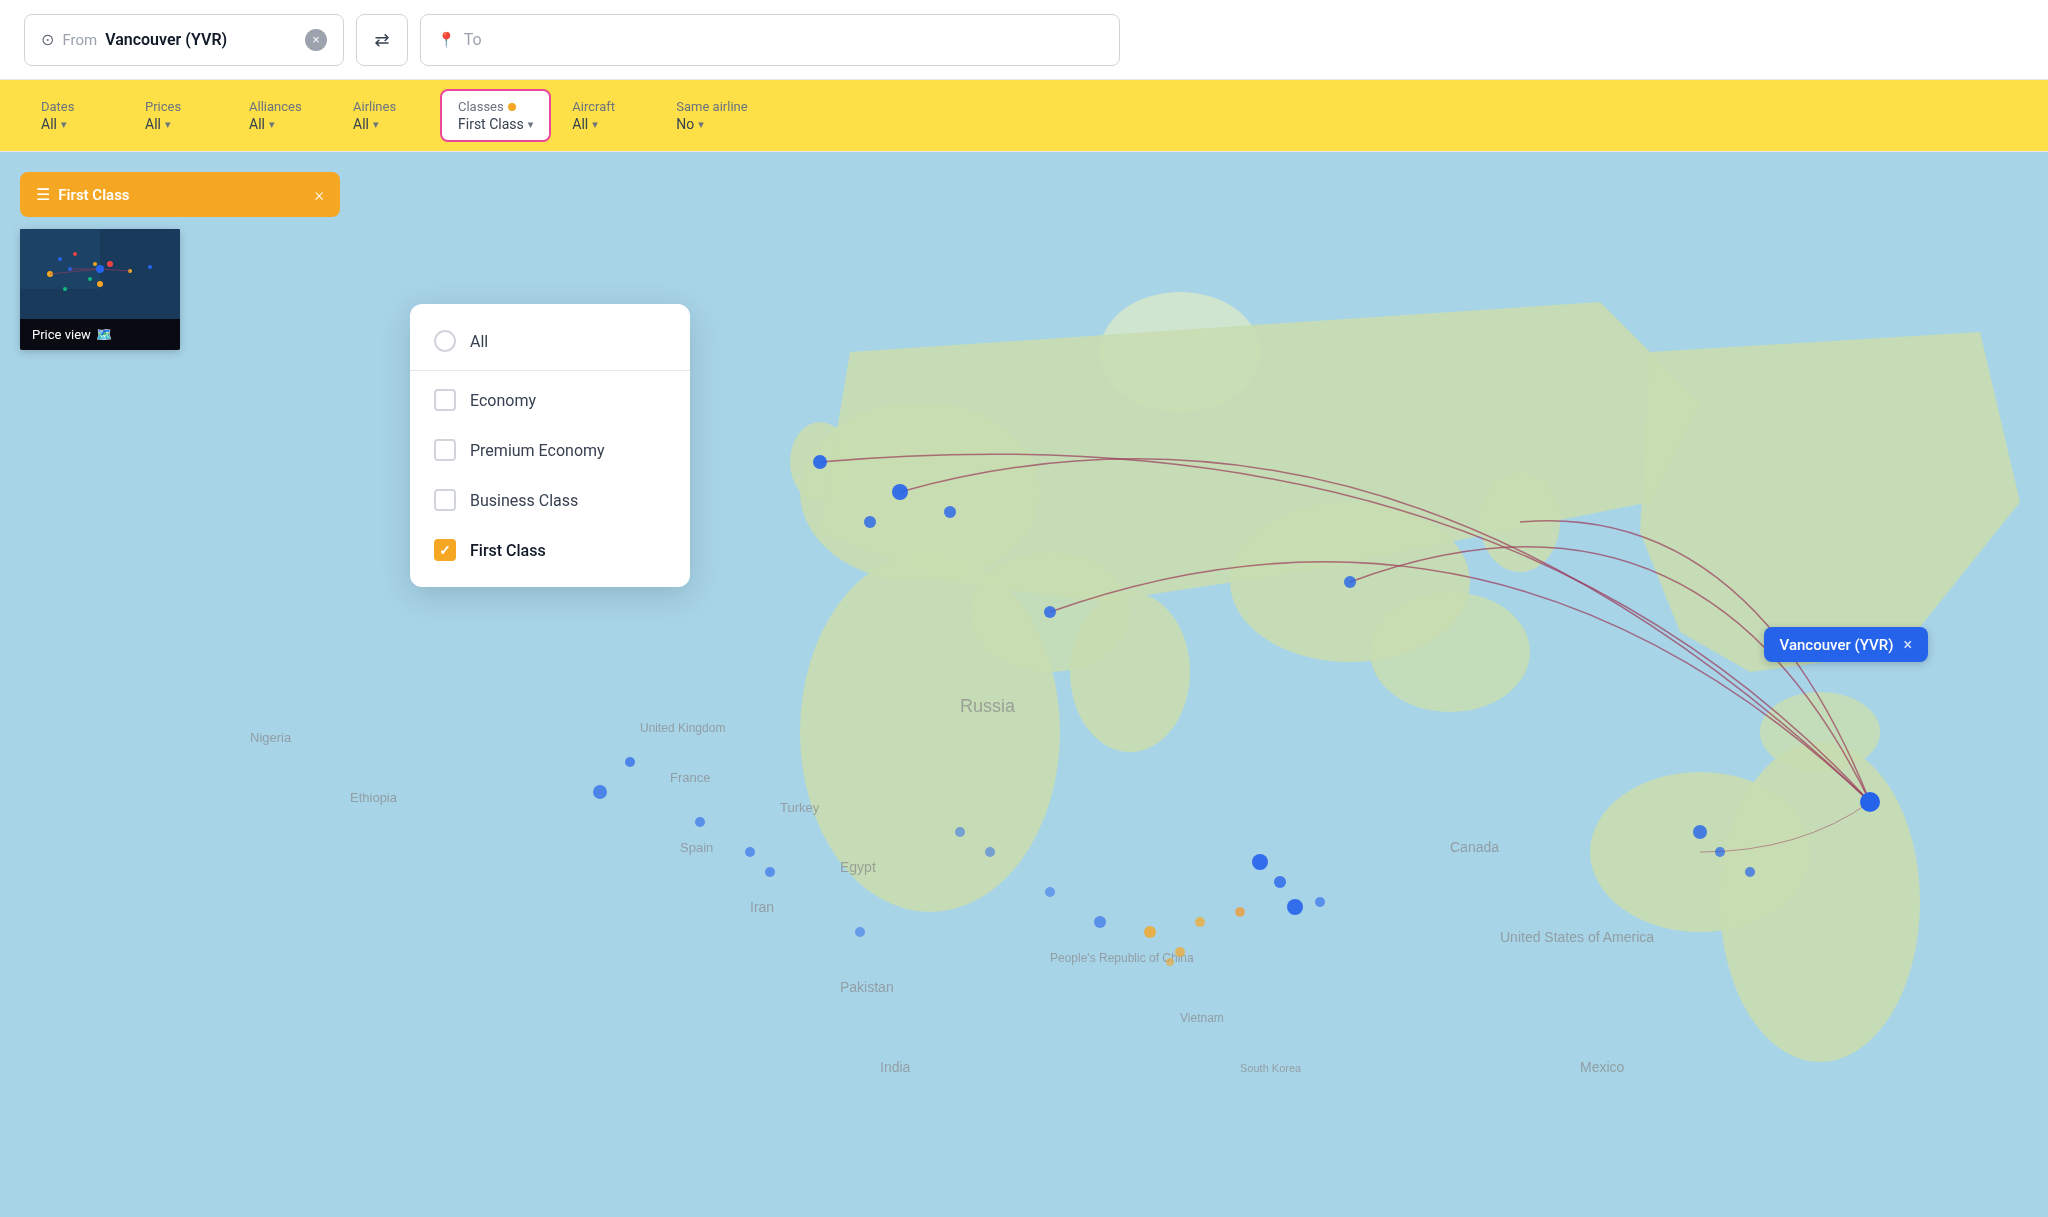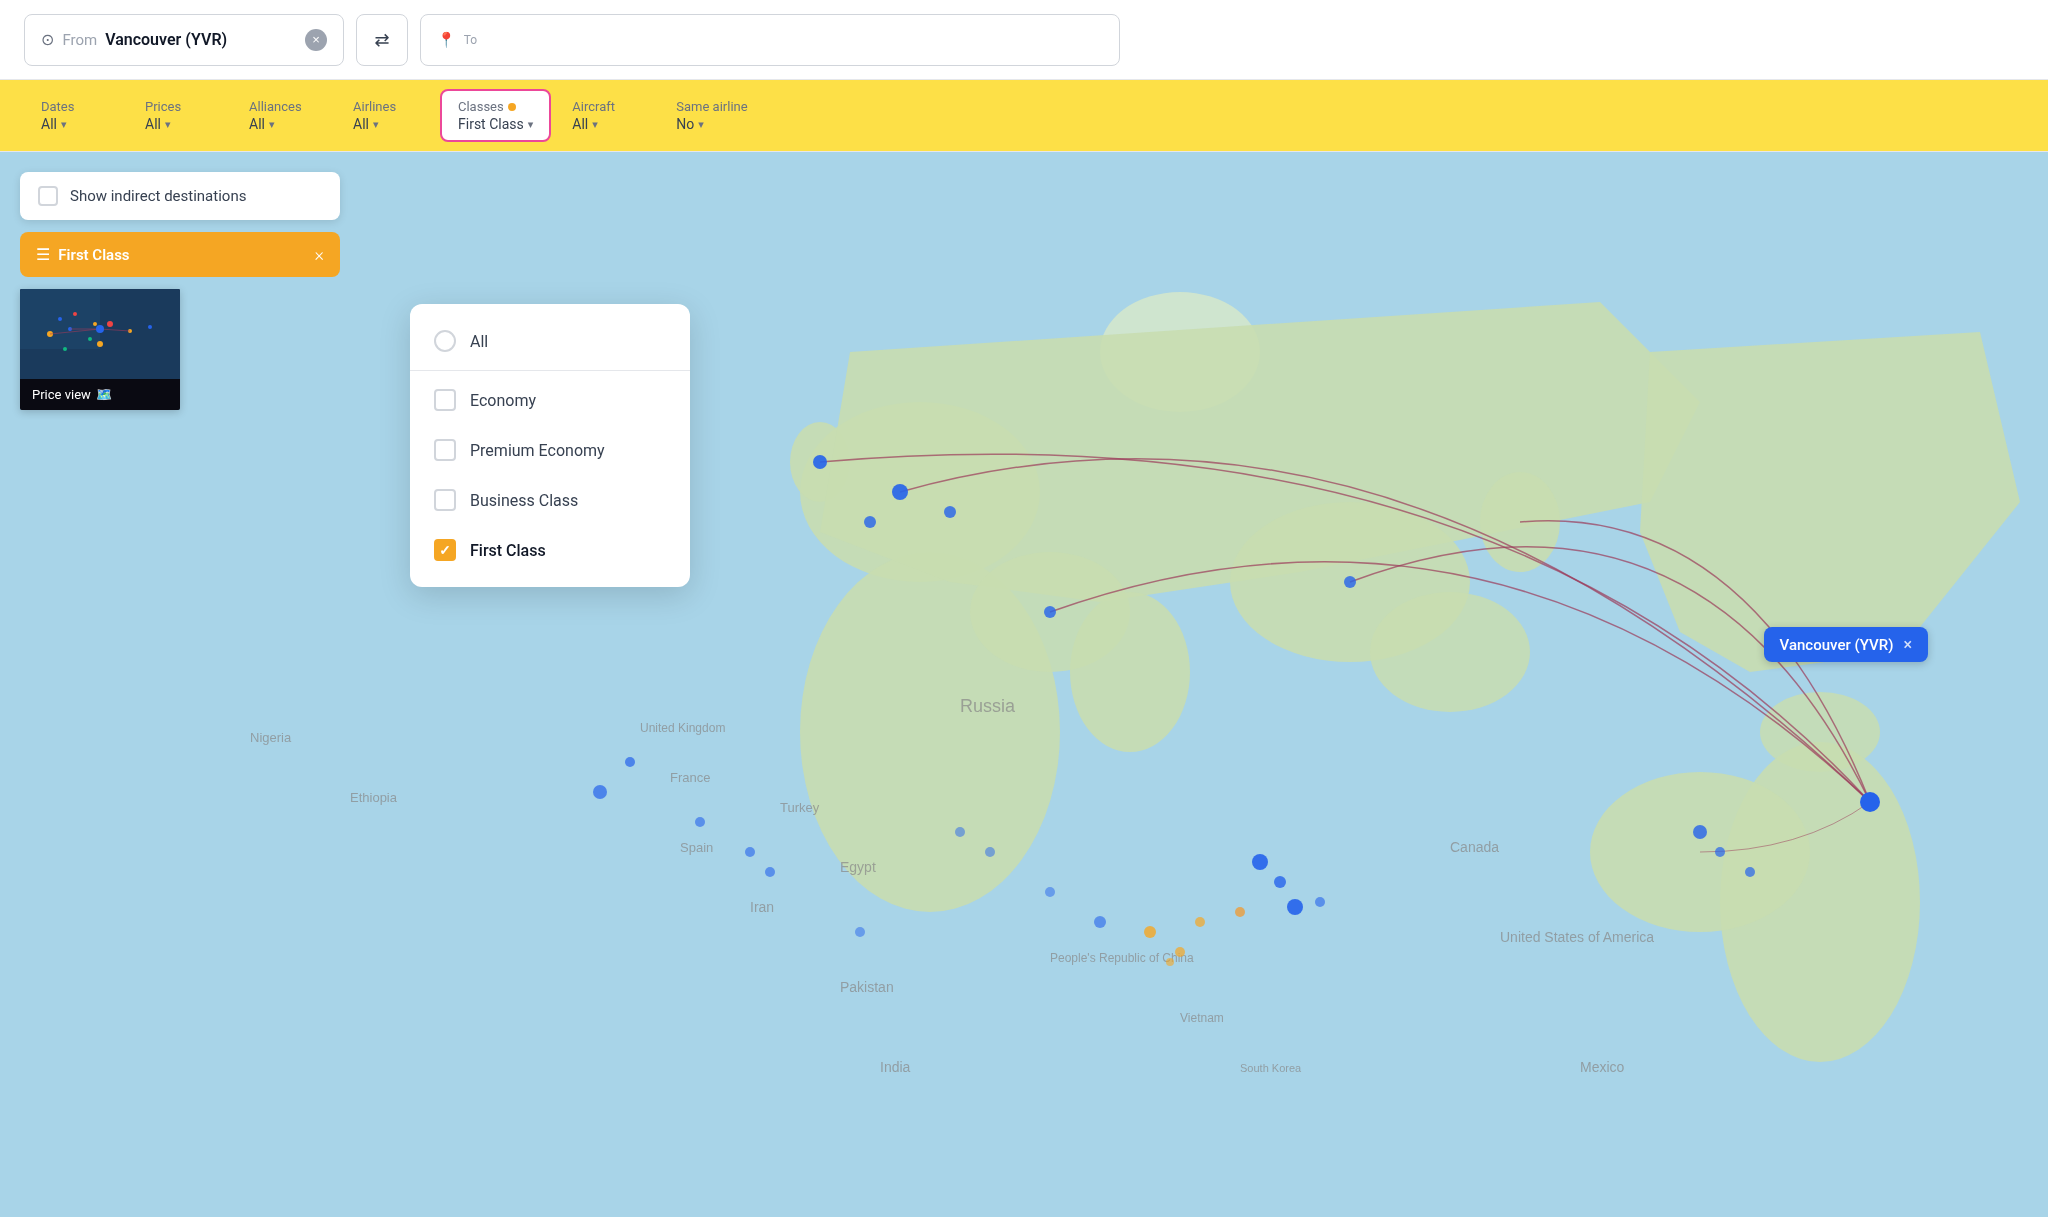--- a/index.html
+++ b/index.html
@@ -62,21 +62,21 @@
       gap: 8px;
       background: #fff;
       border: 1.5px solid #d1d5db;
       border-radius: 8px;
       padding: 10px 16px;
       flex: 1;
       max-width: 700px;
       height: 52px;
     }
     .to-icon { color: #9ca3af; font-size: 15px; }
-    .to-label { color: #9ca3af; font-size: 12px; }
+    .to-label { color: #9ca3af; font-size: 16px; }
 
     
     .filters-bar {
       display: flex;
       align-items: center;
       padding: 0 24px;
       background: #fde047;
       border-bottom: 1px solid #e5e7eb;
       height: 72px;
       gap: 4px;
@@ -452,24 +452,20 @@
       <circle cx="1700" cy="680" r="7" fill="#2563eb" opacity="0.8"></circle>
       <circle cx="1750" cy="720" r="5" fill="#2563eb" opacity="0.7"></circle>
       <circle cx="1720" cy="700" r="5" fill="#2563eb" opacity="0.7"></circle>
 
       <circle cx="1870" cy="650" r="10" fill="#2563eb" opacity="1"></circle>
     </svg>
   </div>
 
   <div class="left-panel">
 
-    <div class="indirect-toggle">
-      <div class="checkbox"></div>
-      <span class="indirect-label">Show indirect destinations</span>
-    </div>
 
     <div class="first-class-badge">
       <div class="badge-left">
         <span class="badge-icon">☰</span>
         <span class="badge-text">First Class</span>
       </div>
       <span class="badge-x">×</span>
     </div>
 
     <div class="price-view-card">

